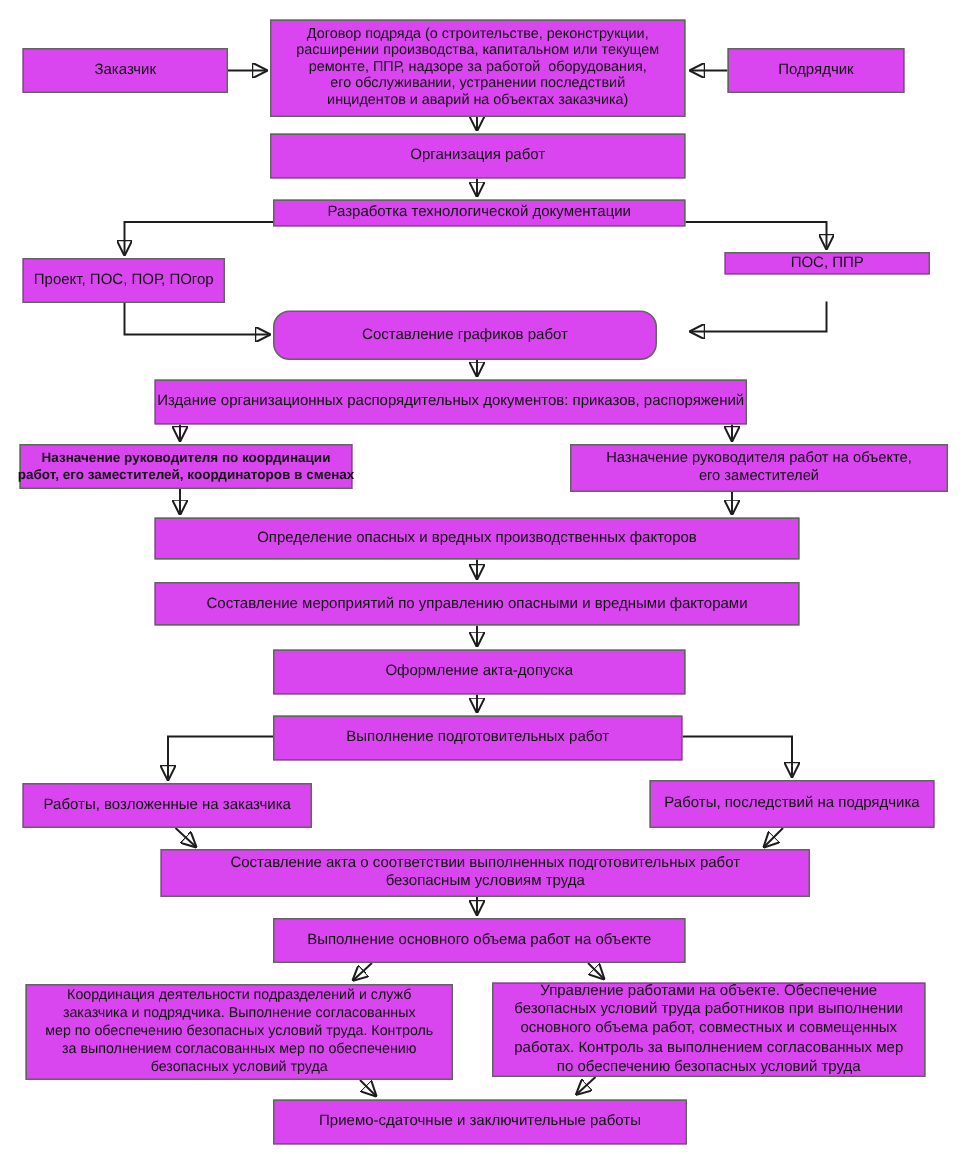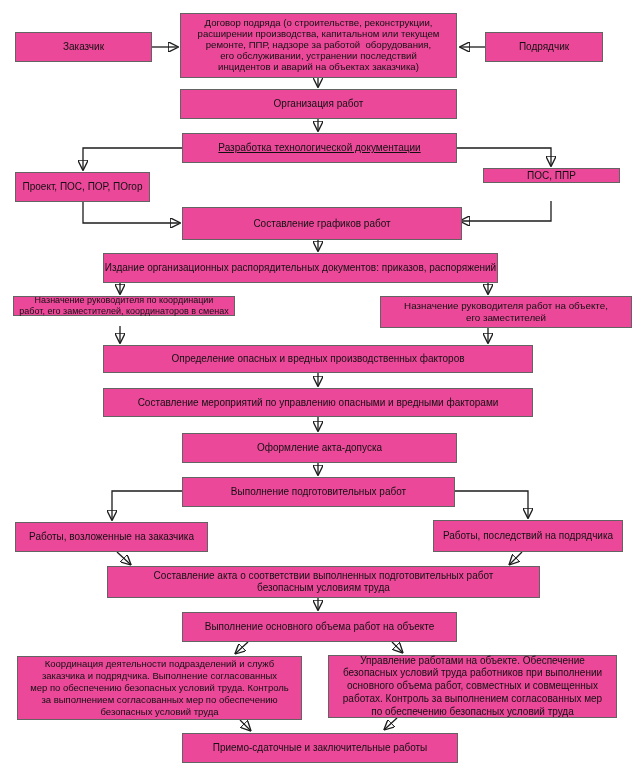--- a/index.html
+++ b/index.html
@@ -19,21 +19,21 @@
   }
   #connectors path {
     fill: none;
     stroke: #1c1c1c;
     stroke-width: 1.3;
   }
   .node {
     position: absolute;
     box-sizing: border-box;
     border: 1.5px solid #636363;
-    background: #ec4899;
+    background: #d946ef;
     display: flex;
     align-items: center;
     justify-content: center;
     text-align: center;
     font-size: 10px;
     line-height: 1.18;
     padding: 1px 2px;
     white-space: nowrap;
   }
   .node.pre { white-space: pre; }
@@ -81,31 +81,31 @@
   <div class="node" style="left:485px; top:32px; width:118px; height:30px;">Подрядчик</div>
 
   <div class="node pre" style="left:180px; top:13px; width:277px; height:65px; font-size:9.6px; line-height:1.13;">Договор подряда (о строительстве, реконструкции,
 расширении производства, капитальном или текущем
 ремонте, ППР, надзоре за работой  оборудования,
 его обслуживании, устранении последствий
 инцидентов и аварий на объектах заказчика)</div>
 
   <div class="node" style="left:180px; top:89px; width:277px; height:30px;">Организация работ</div>
 
-  <div class="node" style="left:182px; top:133px; width:275px; height:30px;text-decoration:underline;">Разработка технологической документации</div>
+  <div class="node" style="left:182px; top:133px; width:275px; height:18px;">Разработка технологической документации</div>
 
   <div class="node" style="left:15px; top:172px; width:135px; height:30px;">Проект, ПОС, ПОР, ПОгор</div>
 
   <div class="node" style="left:483px; top:168px; width:137px; height:15px;">ПОС, ППР</div>
 
-  <div class="node" style="left:182px; top:207px; width:280px; height:33px;">Составление графиков работ</div>
+  <div class="node" style="left:182px; top:207px; width:256px; height:33px;border-radius:11px;">Составление графиков работ</div>
 
   <div class="node" style="left:103px; top:253px; width:395px; height:30px;">Издание организационных распорядительных документов: приказов, распоряжений</div>
 
-  <div class="node pre" style="left:13px; top:296px; width:222px; height:20px; font-size:9px;">Назначение руководителя по координации
+  <div class="node pre" style="left:13px; top:296px; width:222px; height:30px; font-size:9px;font-weight:bold;">Назначение руководителя по координации
 работ, его заместителей, координаторов в сменах</div>
 
   <div class="node pre" style="left:360px; top:296px; width:252px; height:32px; font-size:9.8px;margin-left:20px;">Назначение руководителя работ на объекте,
 его заместителей</div>
 
   <div class="node" style="left:103px; top:345px; width:430px; height:28px;">Определение опасных и вредных производственных факторов</div>
 
   <div class="node" style="left:103px; top:388px; width:430px; height:29px;">Составление мероприятий по управлению опасными и вредными факторами</div>
 
   <div class="node" style="left:182px; top:433px; width:275px; height:30px;">Оформление акта-допуска</div>

